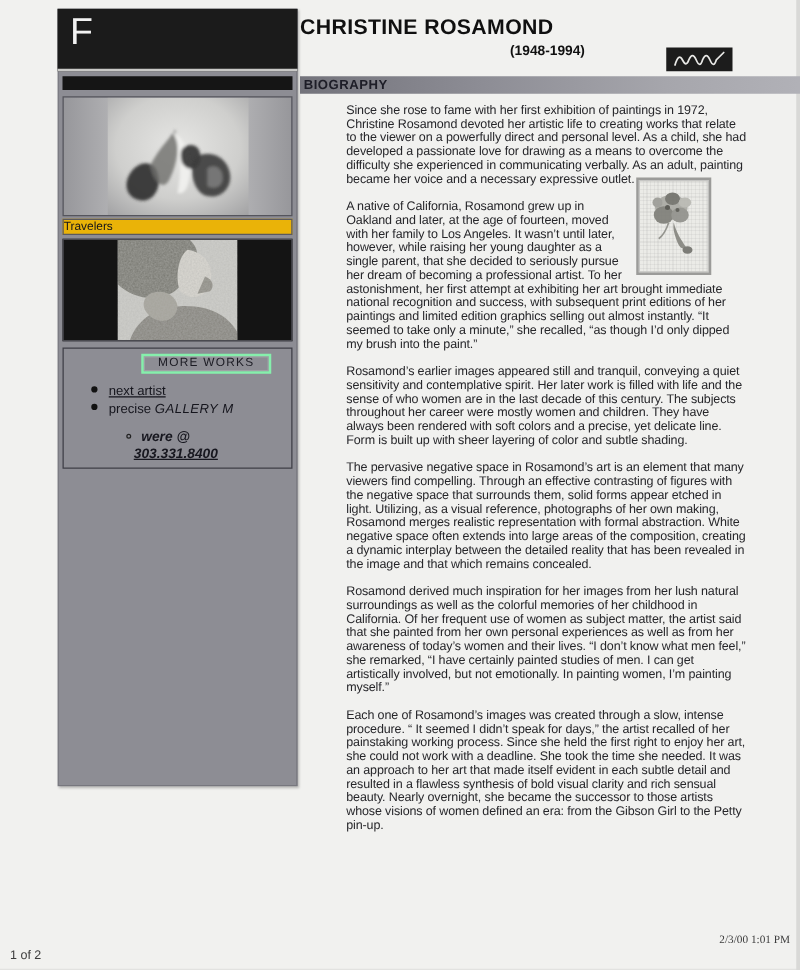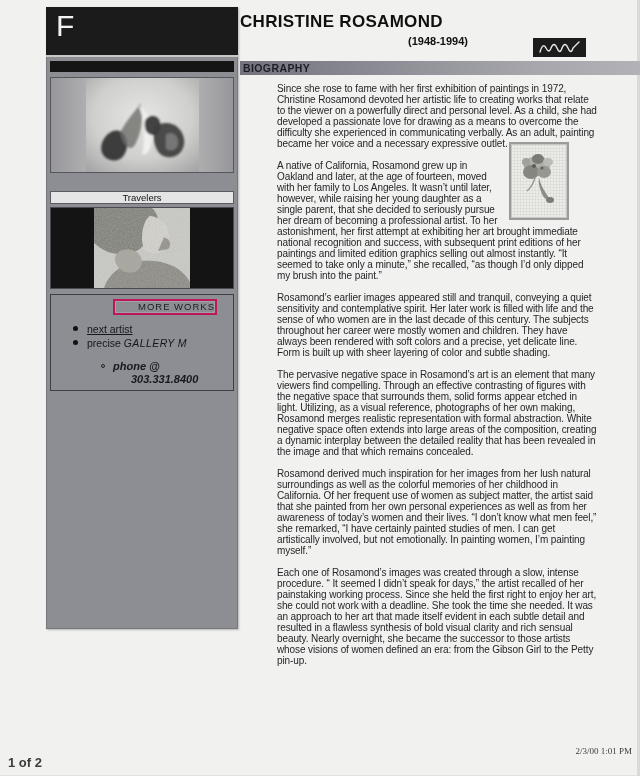--- a/index.html
+++ b/index.html
@@ -23,54 +23,54 @@
     color:#f2f2f2; font-size:30px; line-height:30px; padding:4px 0 0 10px;
   }
   .black-bar { margin:4px 4px 0; height:11px; background:#151515; }
   .art-panel-1 {
     margin:5px 4px 0; height:96px; border:1px solid #55555c;
     background:linear-gradient(90deg,#97979b 0%, #b9b9bb 28%, #b9b9bb 72%, #97979b 100%);
     display:flex; justify-content:center; overflow:hidden;
   }
   .art-panel-1 svg { width:113px; height:100%; }
   .caption-bar {
-    margin:18px 4px 0; height:13px; background:#e5e5e5; border:1px solid #5a5a60;
-    font-size:9.5px; color:#14141a; text-align:center; line-height:11px;
+    margin:2px 4px 0; height:13px; background:#eab308; border:1px solid #5a5a60;
+    font-size:9.5px; color:#14141a; text-align:left; line-height:11px;
   }
   .art-panel-2 {
     margin:3px 4px 0; height:82px; background:#141414; border:1px solid #4a4a50;
     display:flex; justify-content:center; overflow:hidden;
   }
   .art-panel-2 svg { width:96px; height:100%; }
   .links-panel {
     margin:5px 4px 0; height:97px; border:1px solid #3e3e46; position:relative;
   }
   .more-works {
     position:absolute; left:62px; top:4px; width:104px; height:16px;
-    border:2px solid #be185d; box-shadow: inset 0 0 0 1px #a0a0a6;
-    background:#8d8d94; font-size:9.5px; letter-spacing:1px; text-align:right;
+    border:2px solid #86efac; box-shadow: inset 0 0 0 1px #a0a0a6;
+    background:#8d8d94; font-size:9.5px; letter-spacing:1px; text-align:center;
     line-height:12px; color:#1b1b23; cursor:pointer;
   }
   .link-list { position:absolute; top:28px; left:22px; font-size:10.5px; color:#15151d; }
   .link-row { margin-bottom:2px; white-space:nowrap; }
   .bullet {
     display:inline-block; width:5px; height:5px; background:#121212;
     border-radius:50%; margin-right:9px; vertical-align:2px;
   }
   .u-link { text-decoration:underline; color:#15151d; cursor:pointer;margin-top:40px; }
   .gallery-link { font-style:italic; letter-spacing:0.4px; cursor:pointer; }
   .phone-row {
     margin:11px 0 0 28px; font-style:italic; font-weight:bold;
     font-size:11px; color:#17171f; line-height:12.5px;
   }
   .phone-bullet {
     display:inline-block; width:4px; height:4px; border:1px solid #222;
     border-radius:50%; margin-right:8px; vertical-align:2px; background:transparent;
   }
-  .phone-number { margin-left:30px; }
+  .phone-number { margin-left:6px;text-decoration:underline; }
 
   
   .main { position:absolute; left:240px; top:8px; width:384px; }
   .main-title {
     text-align:left; font-size:17px; font-weight:bold;
     letter-spacing:0.3px; color:#101010; margin-top:4px;
   }
   .main-subtitle { text-align:center; font-size:11px; font-weight:bold; color:#101010; margin-top:3px;padding-left:12px; }
   .sig-box { position:absolute; left:293px; top:30px; width:53px; height:19px; background:#1c1c1c; }
   .bio-bar {
@@ -90,21 +90,21 @@
     float:right; width:60px; height:78px; margin:-18px 30px 5px 10px;
     border:2px solid #9b9b99; box-shadow: inset 0 0 0 1px #c6c6c4;
     background:#ebebe7;
     background-image:
       repeating-linear-gradient(0deg, rgba(150,150,150,0.12) 0 1px, transparent 1px 3px),
       repeating-linear-gradient(90deg, rgba(150,150,150,0.12) 0 1px, transparent 1px 3px);
   }
   .flower-frame svg { width:100%; height:100%; display:block; }
 
   
-  .footer-left  { position:absolute; left:8px;  bottom:6px; font-size:13px; color:#3c3c3c;font-weight:bold; }
+  .footer-left  { position:absolute; left:8px;  bottom:6px; font-size:10px; color:#3c3c3c; }
   .footer-right { position:absolute; right:8px; bottom:20px; font-size:9px; color:#3c3c3c;font-family:Liberation Serif, serif; }
 </style>
 </head>
 <body>
 
 <div class="page">
 
   <div class="sidebar">
 
     <div class="f-box">
@@ -166,21 +166,21 @@
         <span>MORE WORKS</span>
       </div>
       <div class="link-list">
         <div class="link-row">
           <span class="bullet"></span><span class="u-link">next artist</span>
         </div>
         <div class="link-row">
           <span class="bullet"></span><span>precise</span>&nbsp;<span class="gallery-link">GALLERY M</span>
         </div>
         <div class="phone-row">
-          <span class="phone-bullet"></span><span>phone @</span><br>
+          <span class="phone-bullet"></span><span>were @</span><br>
           <span class="phone-number">303.331.8400</span>
         </div>
       </div>
     </div>
   </div>
 
   <div class="main">
     <div class="main-title">CHRISTINE ROSAMOND</div>
     <div class="main-subtitle">(1948-1994)</div>
 

